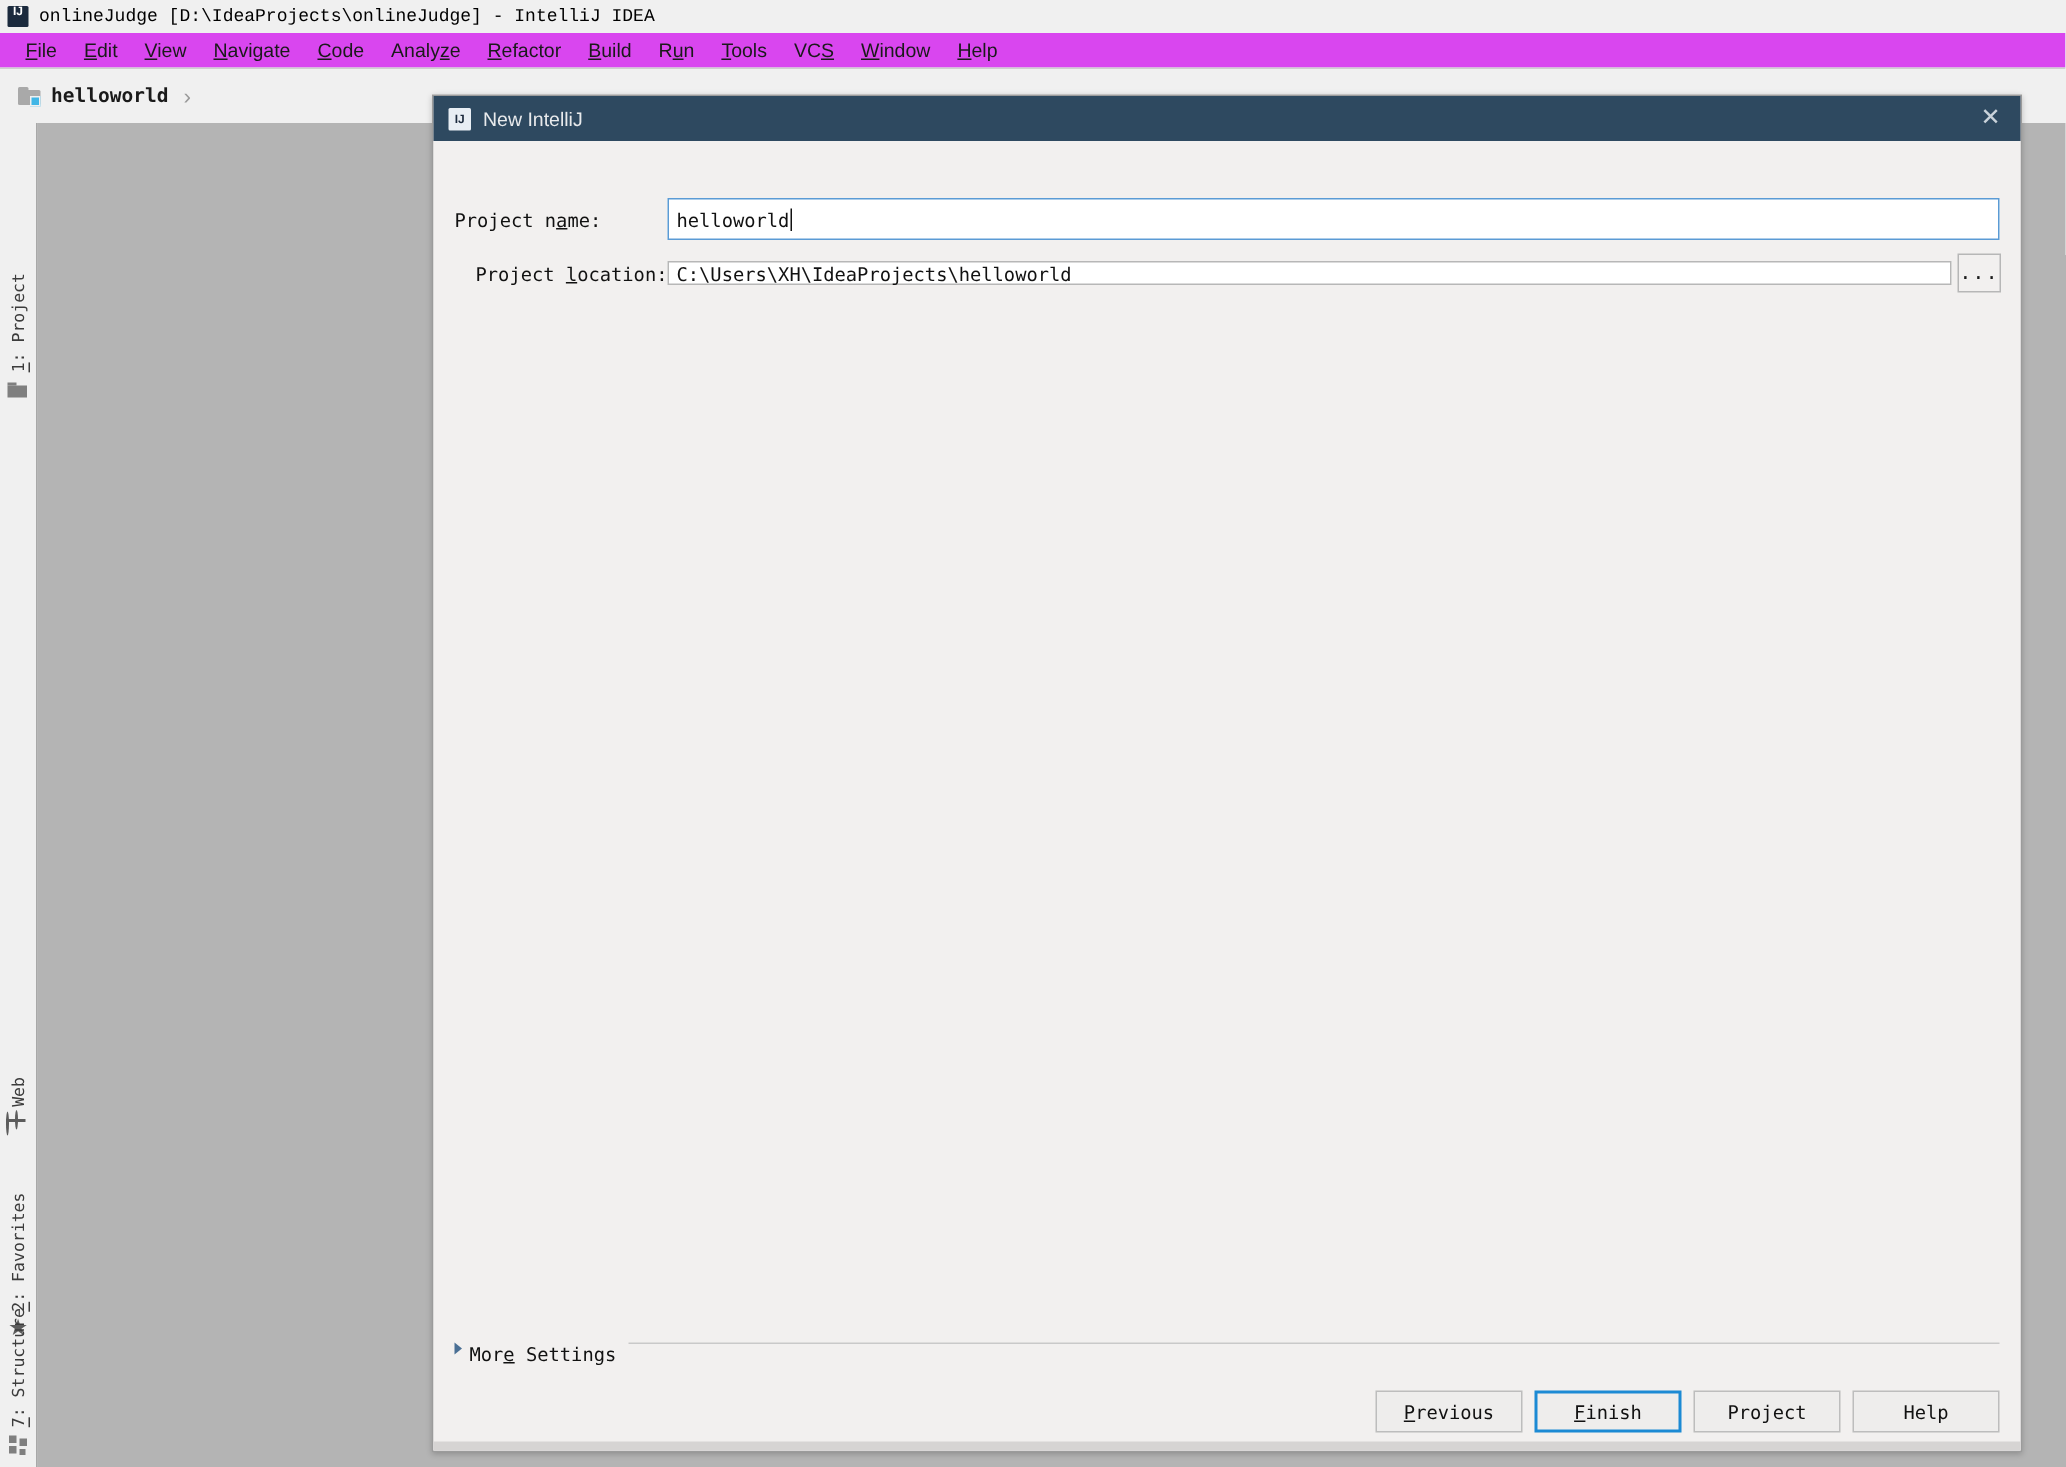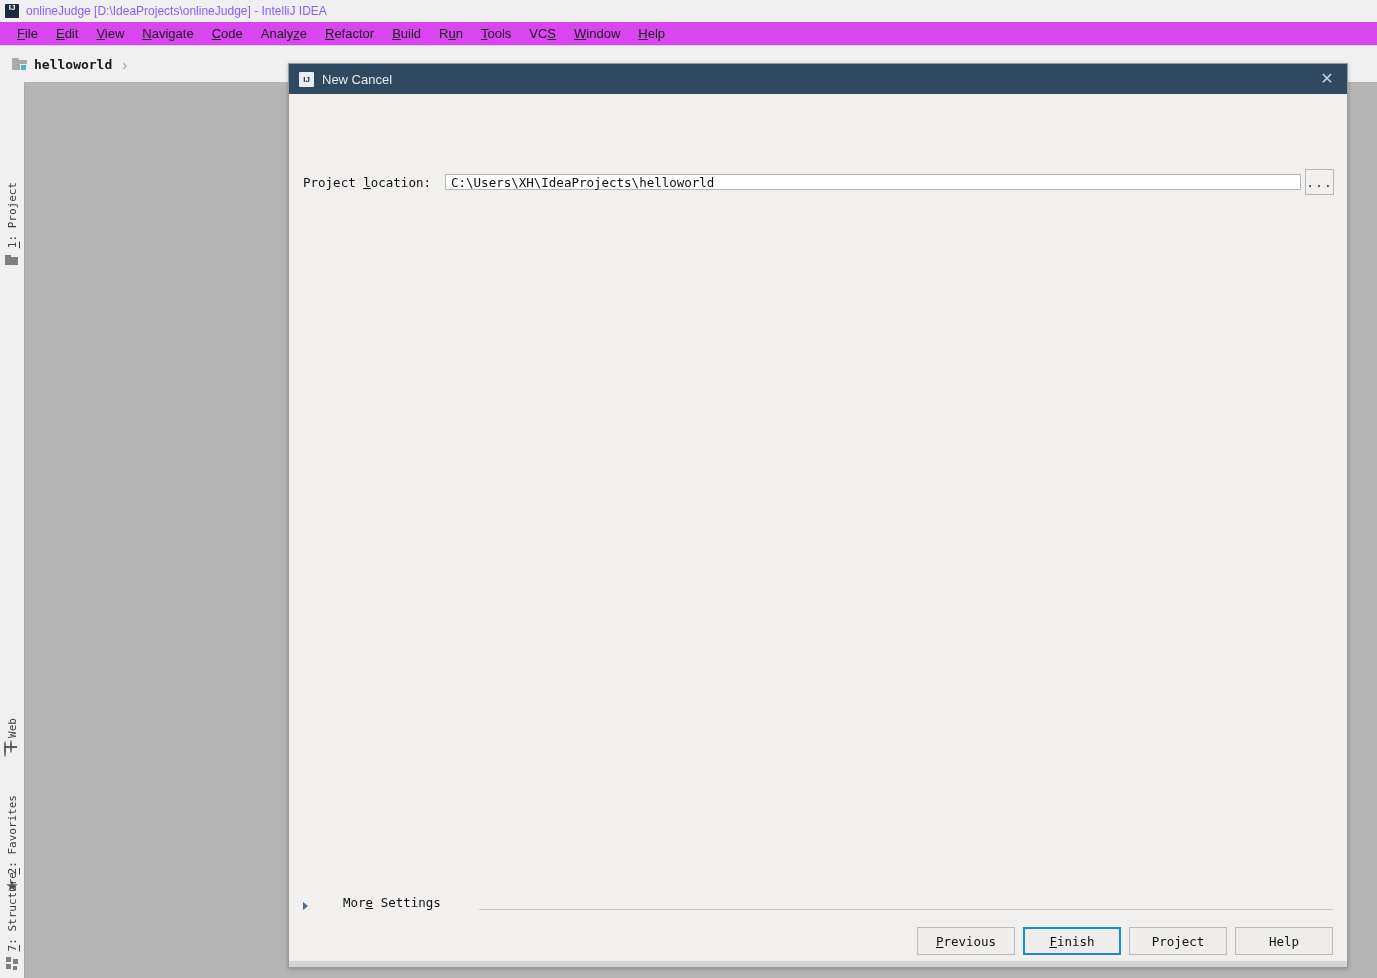--- a/index.html
+++ b/index.html
@@ -52,23 +52,23 @@
     position: absolute;
     left: 0; top: -1px;
     width: 14px;
     text-align: center;
     font-size: 8px;
     font-weight: bold;
     color: #ffffff;
     font-family: "Liberation Sans", sans-serif;
   }
   .win-title-text {
-    font-family: Liberation Sans, sans-serif;
+    font-family: Liberation Mono, monospace;
     font-size: 12px;
-    color: #8b5cf6;
+    color: #000000;
     white-space: nowrap;
   }
 
   
   .menubar {
     position: absolute;
     left: 0; top: 22px;
     width: 1377px; height: 23px;
     background: #d946ef;
     display: flex;
@@ -366,22 +366,21 @@
     letter-spacing: 1px;
     cursor: default;
   }
 
   
   .more-settings {
     position: absolute;
     left: 14px; bottom: 57px;
     width: 1030px;
     display: flex;
-    align-items: flex-end;
-    gap: 30px;
+    align-items: flex-start;
   }
   .tri {
     width: 0; height: 0;
     border-left: 5px solid #4a6f94;
     border-top: 4px solid transparent;
     border-bottom: 4px solid transparent;
     margin-right: 5px;
     flex: 0 0 auto;
   }
   .more-label {
@@ -509,29 +508,36 @@
 
     <div class="editor-bg"></div>
   </div>
 
   <div class="dialog">
 
     <div class="dlg-titlebar">
       <span class="dlg-icon">
           <span class="ij"></span>
         </span>
-      <span class="dlg-title-text">New Cancel</span>
+      <span class="dlg-title-text">New IntelliJ</span>
       <span class="dlg-close">✕</span>
     </div>
 
     <div class="dlg-body">
 
+      <div class="form-row" style="top:38px; left:14px;">
+        <span class="form-label" style="width:142px;">Project n<span class="mn">a</span>me:</span>
+        <span class="text-field focused" style="width:888px;">
+          <span>helloworld</span>
+            <span class="caret"></span>
+        </span>
+      </div>
 
       <div class="form-row" style="top:75px; left:14px;">
-        <span class="form-label" style="width:142px;">Project <span class="mn">l</span>ocation:</span>
+        <span class="form-label" style="width:142px;text-align:right;">Project <span class="mn">l</span>ocation:</span>
         <span class="text-field" style="width:856px;">
           <span>C:\Users\XH\IdeaProjects\helloworld</span>
         </span>
         <span class="browse-btn" style="margin-left:4px;">...</span>
       </div>
 
       <div class="more-settings">
         <span class="tri"></span>
         <span class="more-label">Mor<span class="mn">e</span> Settings</span>
         <span class="hr-line"></span>

